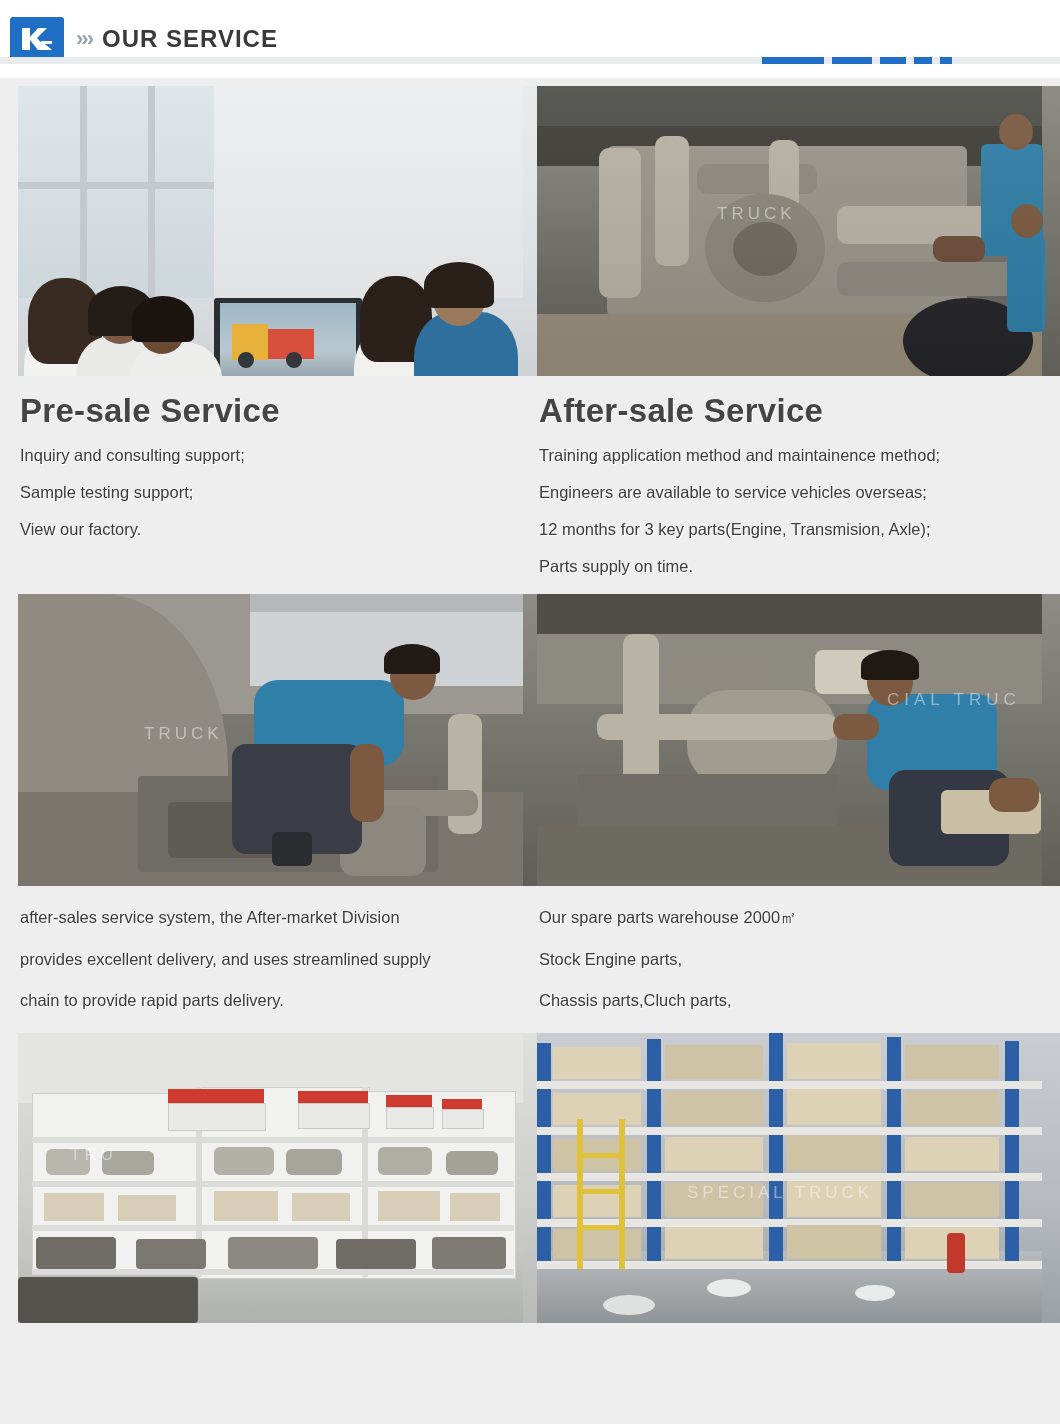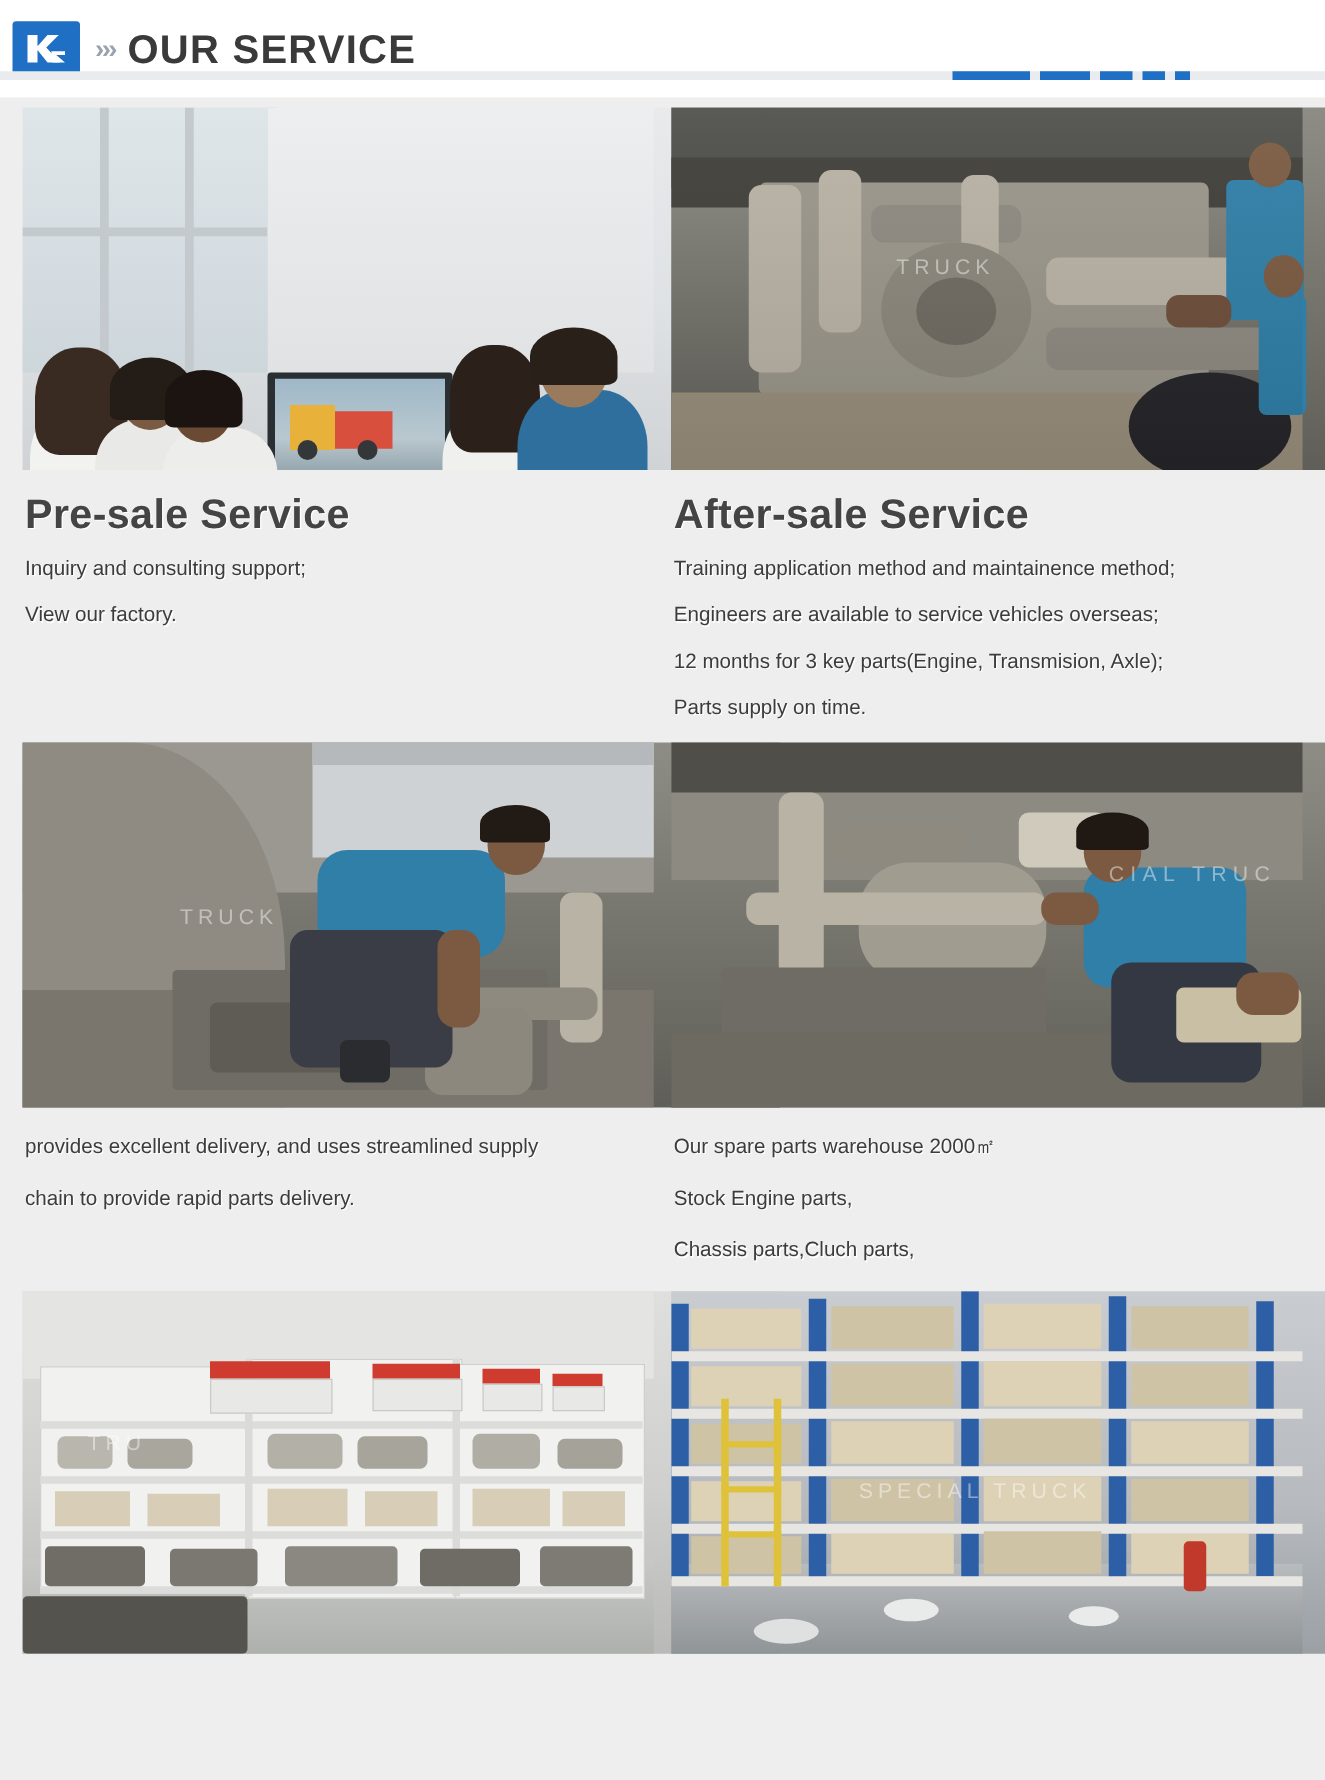--- a/index.html
+++ b/index.html
@@ -38,21 +38,21 @@
   .logo-box svg { display:block; }
   .chev {
     color: #9aa3ad;
     font-size: 22px;
     letter-spacing: -2px;
     margin: 0 10px 0 12px;
     font-weight: bold;
     line-height: 1;
   }
   .header-title {
-    font-size: 32px;
+    font-size: 24px;
     font-weight: bold;
     color: #3a3a3a;
     letter-spacing: 1px;
     text-shadow: 1px 1px 0 rgba(255,255,255,0.9);
   }
   .header-rule {
     position: absolute;
     left: 0;
     right: 0;
     bottom: 14px;
@@ -269,20 +269,21 @@
         <div class="layer skin" style="left:474px;top:118px;width:32px;height:34px;"></div>
         <div class="layer" style="left:0;top:0;width:505px;height:290px;background:linear-gradient(180deg,rgba(255,255,255,0.06),rgba(0,0,0,0.10));"></div>
         <span class="wm" style="left:180px;top:118px;">TRUCK</span>
       </div>
     </div>
 
     <div class="cell">
       <div class="svc-title">Pre-sale Service</div>
       <div class="svc-lines">
         <p>Inquiry and consulting support;</p>
+        <p>Sample testing support;</p>
         <p>View our factory.</p>
       </div>
     </div>
 
     <div class="cell">
       <div class="svc-title">After-sale Service</div>
       <div class="svc-lines">
         <p>Training application method and maintainence method;</p>
         <p>Engineers are available to service vehicles overseas;</p>
         <p>12 months for 3 key parts(Engine, Transmision, Axle);</p>
@@ -331,20 +332,21 @@
         <div class="layer" style="left:352px;top:176px;width:120px;height:96px;background:#343842;border-radius:16px;"></div>
         <div class="layer skin" style="left:296px;top:120px;width:46px;height:26px;border-radius:12px;"></div>
         <div class="layer" style="left:404px;top:196px;width:100px;height:44px;background:#c8bfa4;border-radius:6px;"></div>
         <div class="layer skin" style="left:452px;top:184px;width:50px;height:34px;border-radius:14px;"></div>
         <span class="wm" style="left:350px;top:96px;letter-spacing:5px;text-align:center;">CIAL TRUC</span>
       </div>
     </div>
 
     <div class="cell">
       <div class="para">
+        <p>after-sales service system, the After-market Division</p>
         <p>provides excellent delivery, and uses streamlined supply</p>
         <p>chain to provide rapid parts delivery.</p>
       </div>
     </div>
 
     <div class="cell">
       <div class="para tight">
         <p>Our spare parts warehouse 2000㎡</p>
         <p>Stock Engine parts,</p>
         <p>Chassis parts,Cluch parts,</p>

